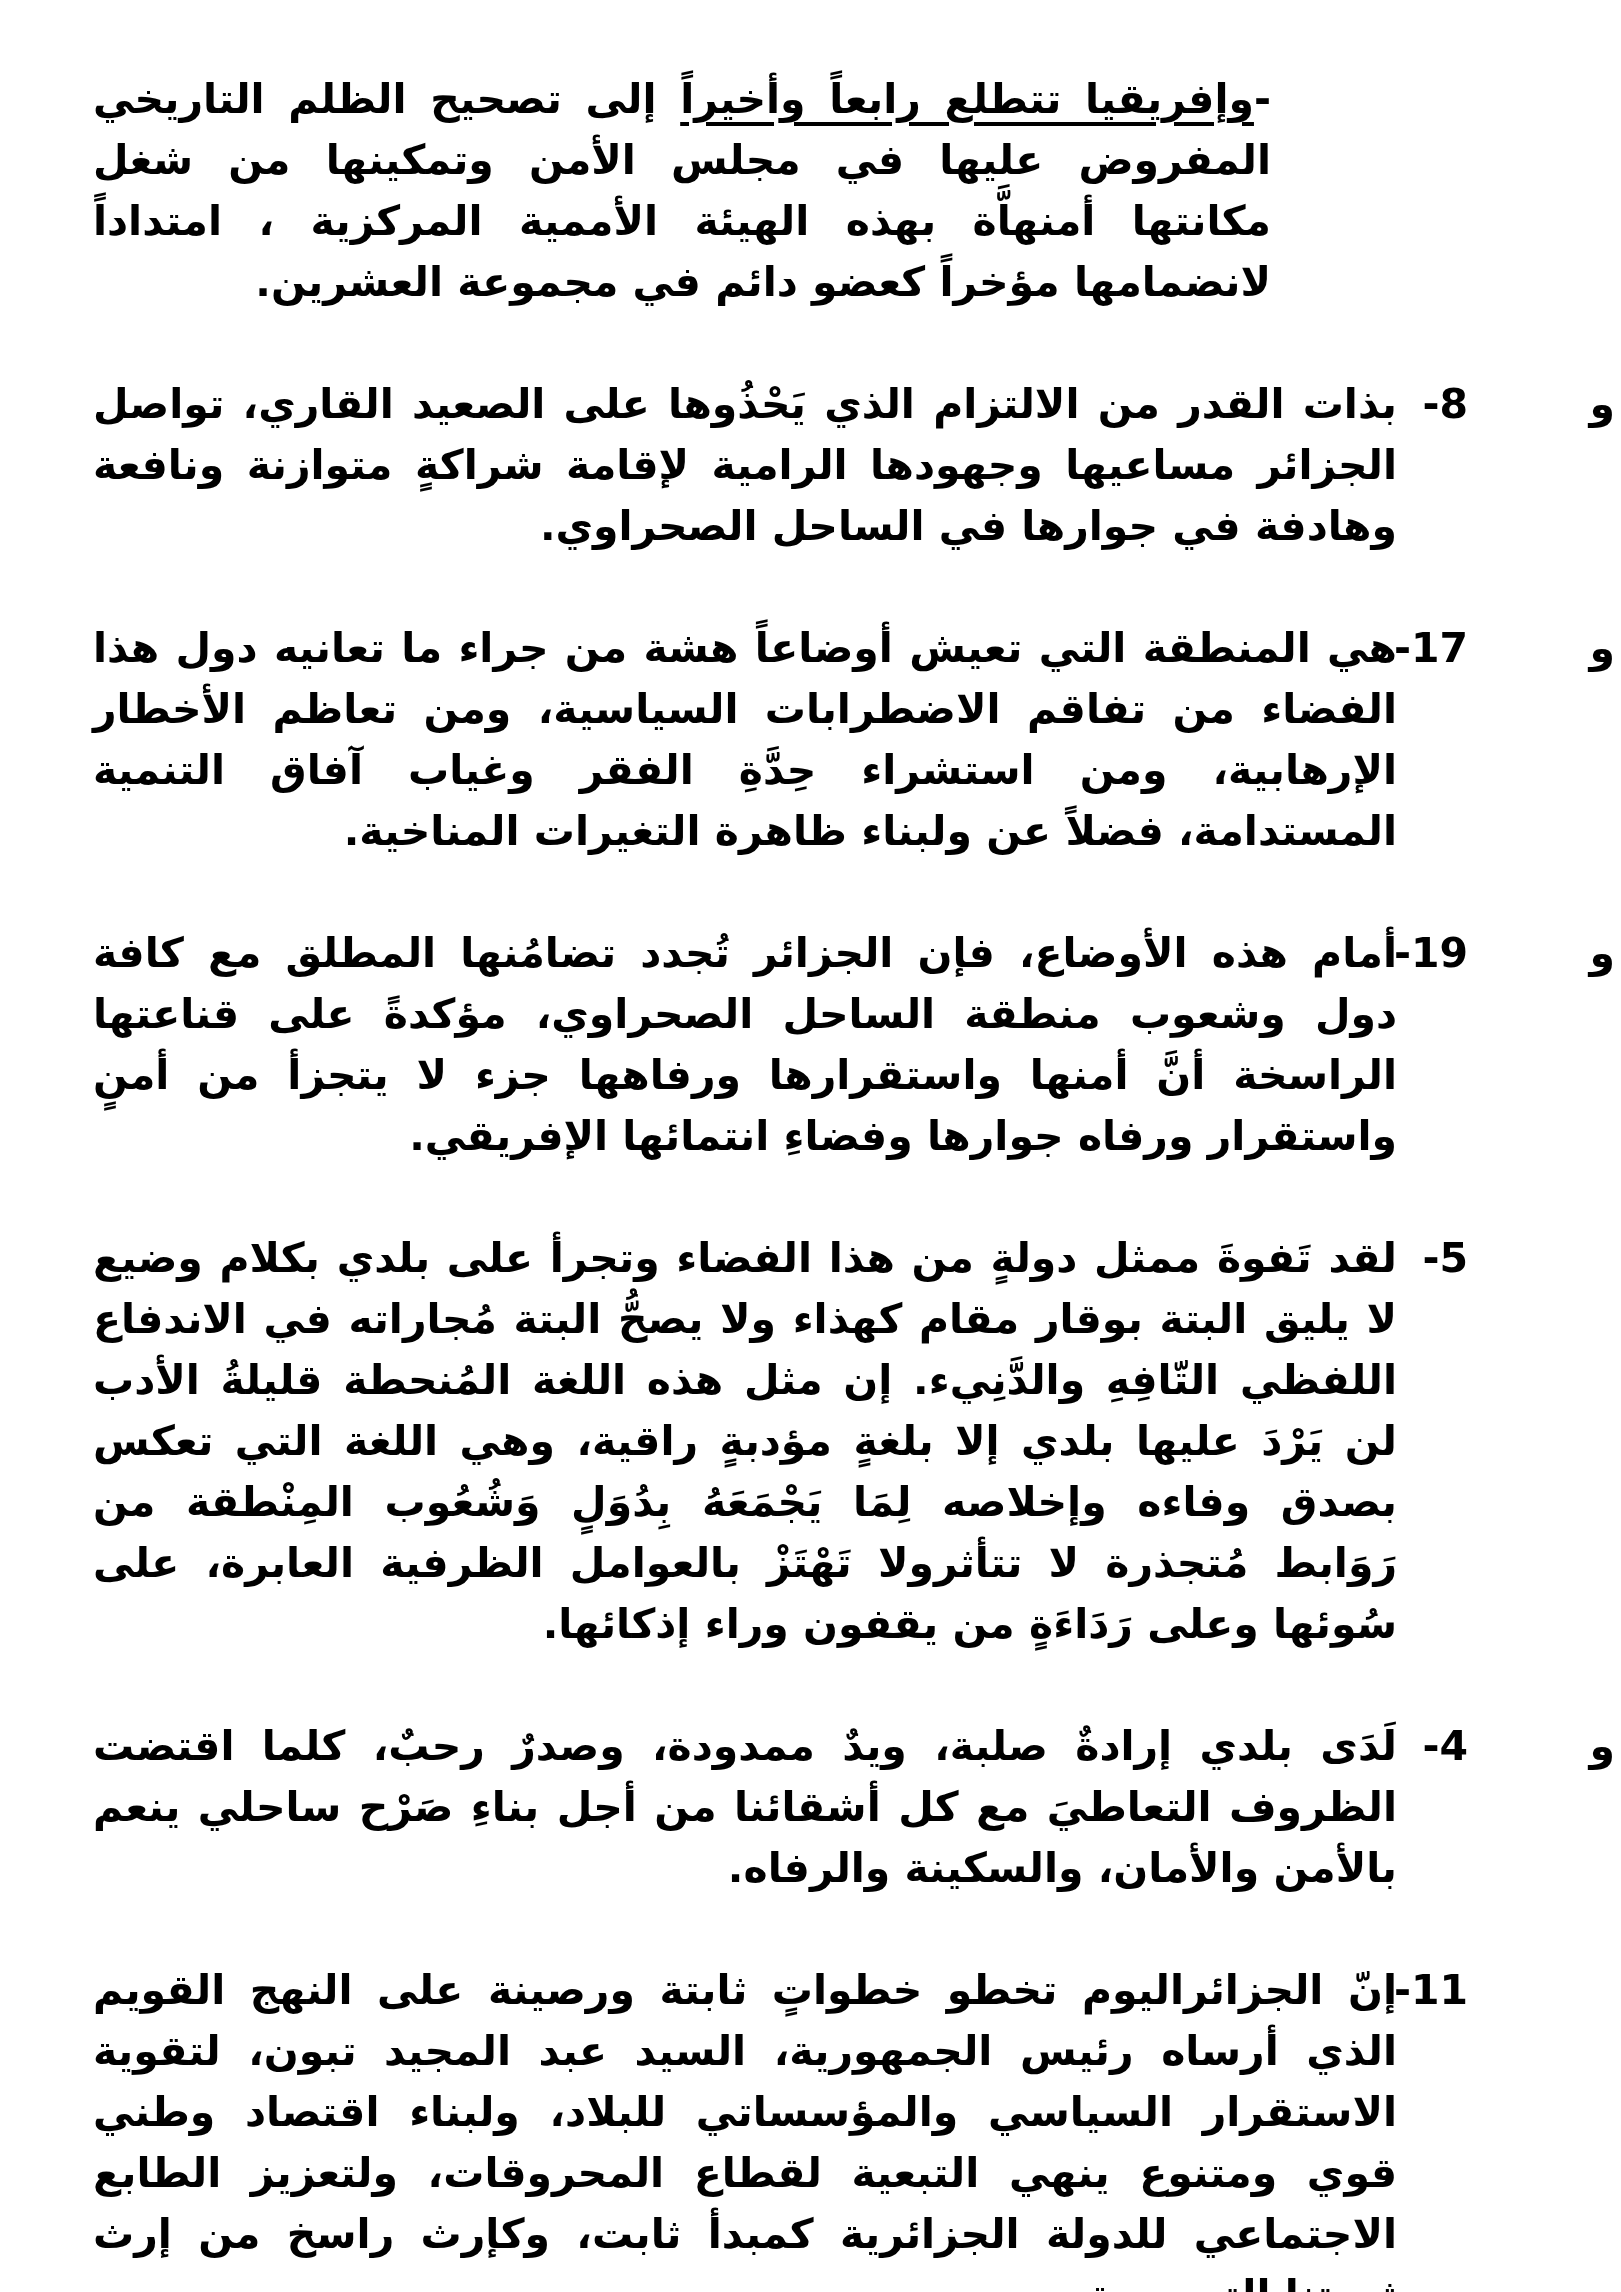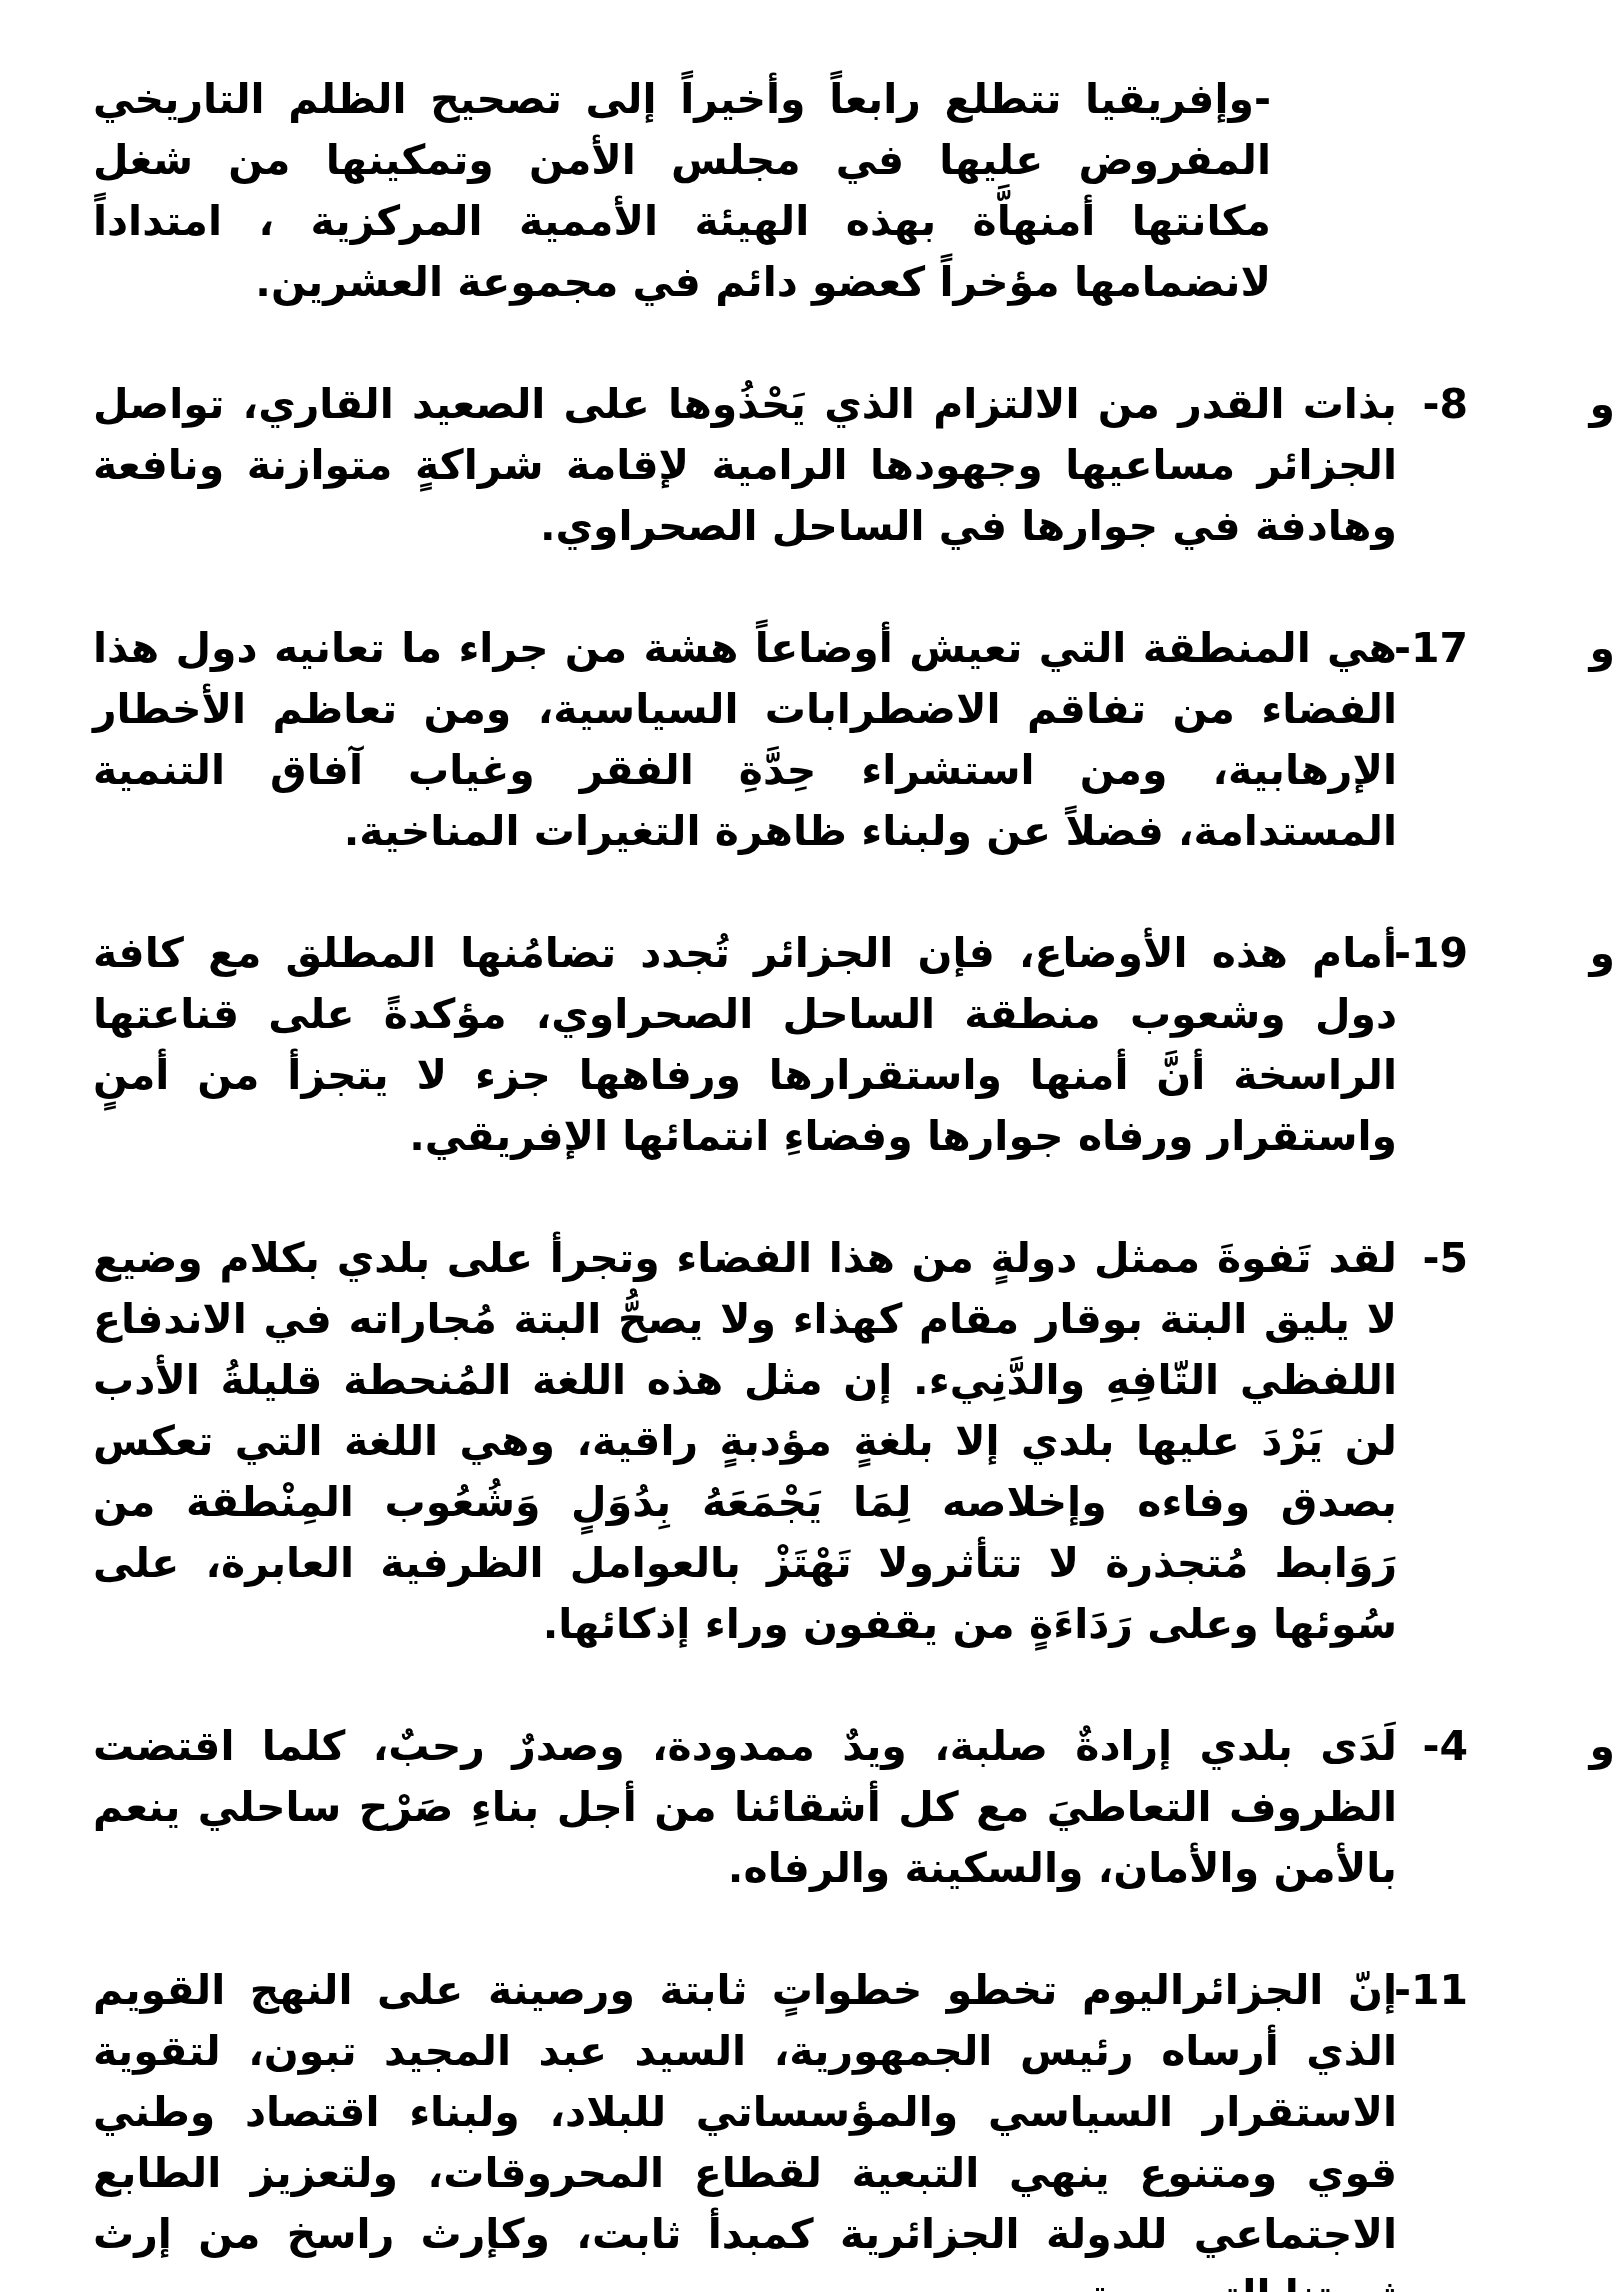--- a/index.html
+++ b/index.html
@@ -21,20 +21,21 @@
     font-size: 41px;
     line-height: 61px;
     text-align: justify;
   }
   
   .intro {
     margin: 0 350px 61px 93px;
     text-align: justify;
   }
   .ul {
+    text-decoration: underline;
     text-decoration-thickness: 3.9px;
     text-underline-offset: 8.8px;
   }
   
   .npara {
     position: relative;
     margin: 0 224px 61px 93px;
     text-align: justify;
   }
   .num {

